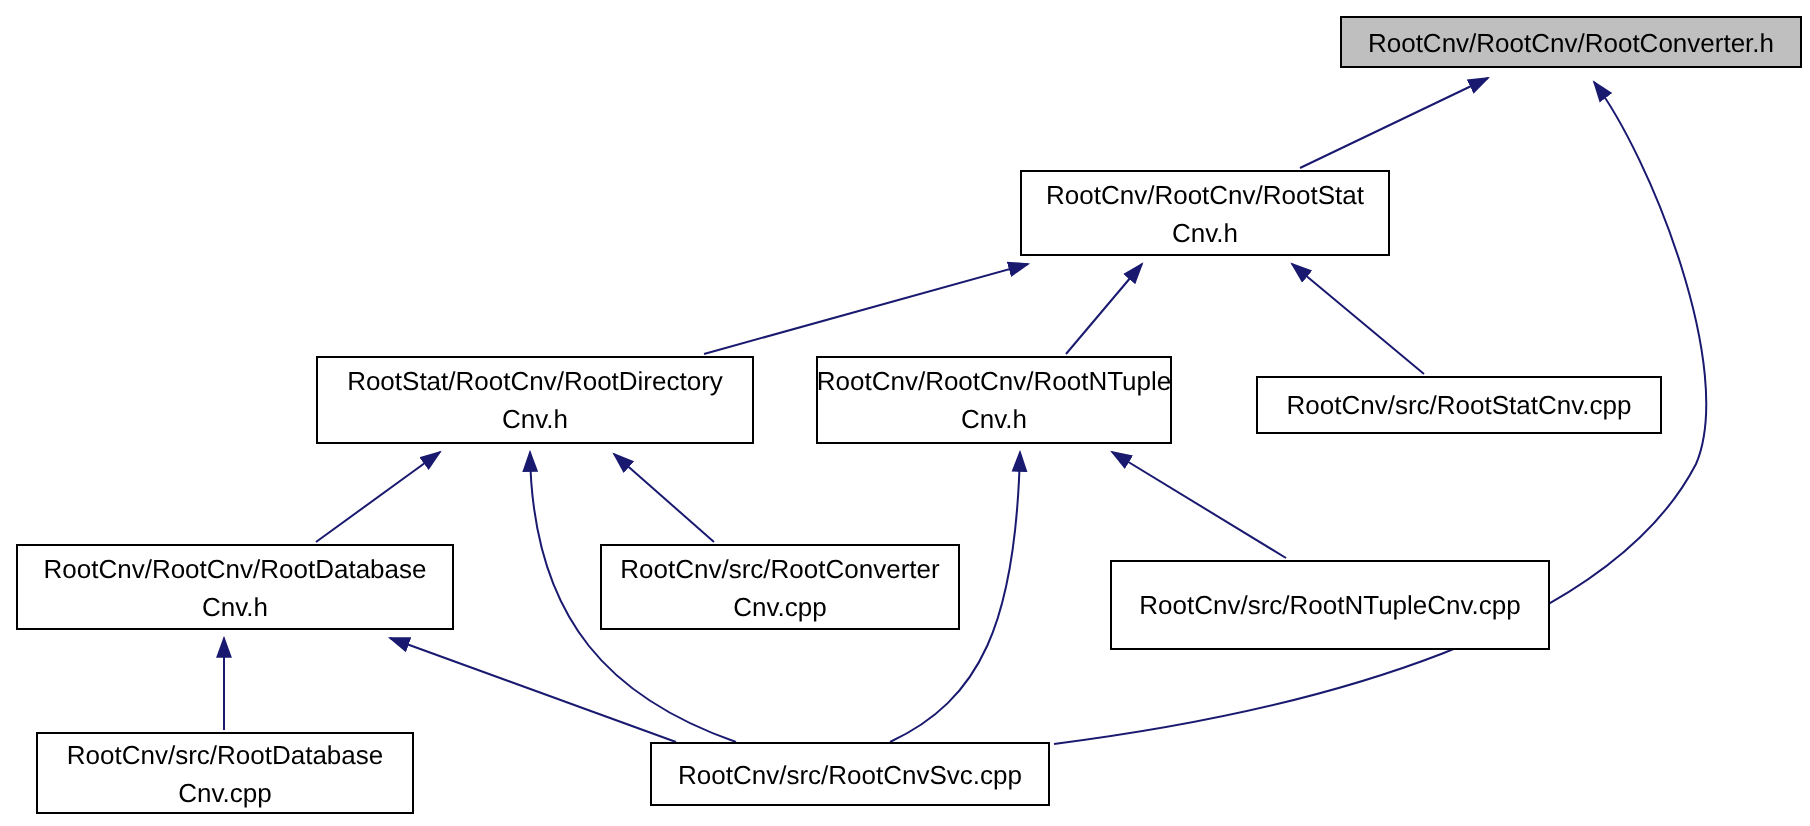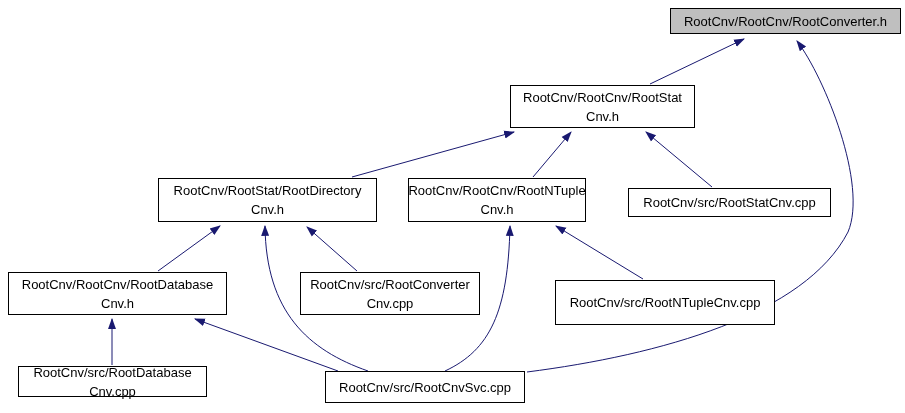--- a/index.html
+++ b/index.html
@@ -59,21 +59,21 @@
   <div class="node highlight" style="left:670px;top:8px;width:231px;height:26px">
     <span>RootCnv/RootCnv/RootConverter.h</span>
   </div>
 
   <div class="node" style="left:510px;top:85px;width:185px;height:43px">
     <span>RootCnv/RootCnv/RootStat</span>
     <span>Cnv.h</span>
   </div>
 
   <div class="node" style="left:158px;top:178px;width:219px;height:44px">
-    <span>RootCnv/RootStat/RootDirectory</span>
+    <span>RootStat/RootCnv/RootDirectory</span>
     <span>Cnv.h</span>
   </div>
 
   <div class="node" style="left:408px;top:178px;width:178px;height:44px">
     <span>RootCnv/RootCnv/RootNTuple</span>
     <span>Cnv.h</span>
   </div>
 
   <div class="node" style="left:628px;top:188px;width:203px;height:29px">
     <span>RootCnv/src/RootStatCnv.cpp</span>
@@ -86,21 +86,21 @@
 
   <div class="node" style="left:300px;top:272px;width:180px;height:43px">
     <span>RootCnv/src/RootConverter</span>
     <span>Cnv.cpp</span>
   </div>
 
   <div class="node" style="left:555px;top:280px;width:220px;height:45px">
     <span>RootCnv/src/RootNTupleCnv.cpp</span>
   </div>
 
-  <div class="node" style="left:18px;top:366px;width:189px;height:31px">
+  <div class="node" style="left:18px;top:366px;width:189px;height:41px">
     <span>RootCnv/src/RootDatabase</span>
     <span>Cnv.cpp</span>
   </div>
 
   <div class="node" style="left:325px;top:371px;width:200px;height:32px">
     <span>RootCnv/src/RootCnvSvc.cpp</span>
   </div>
 
 </div>
 

